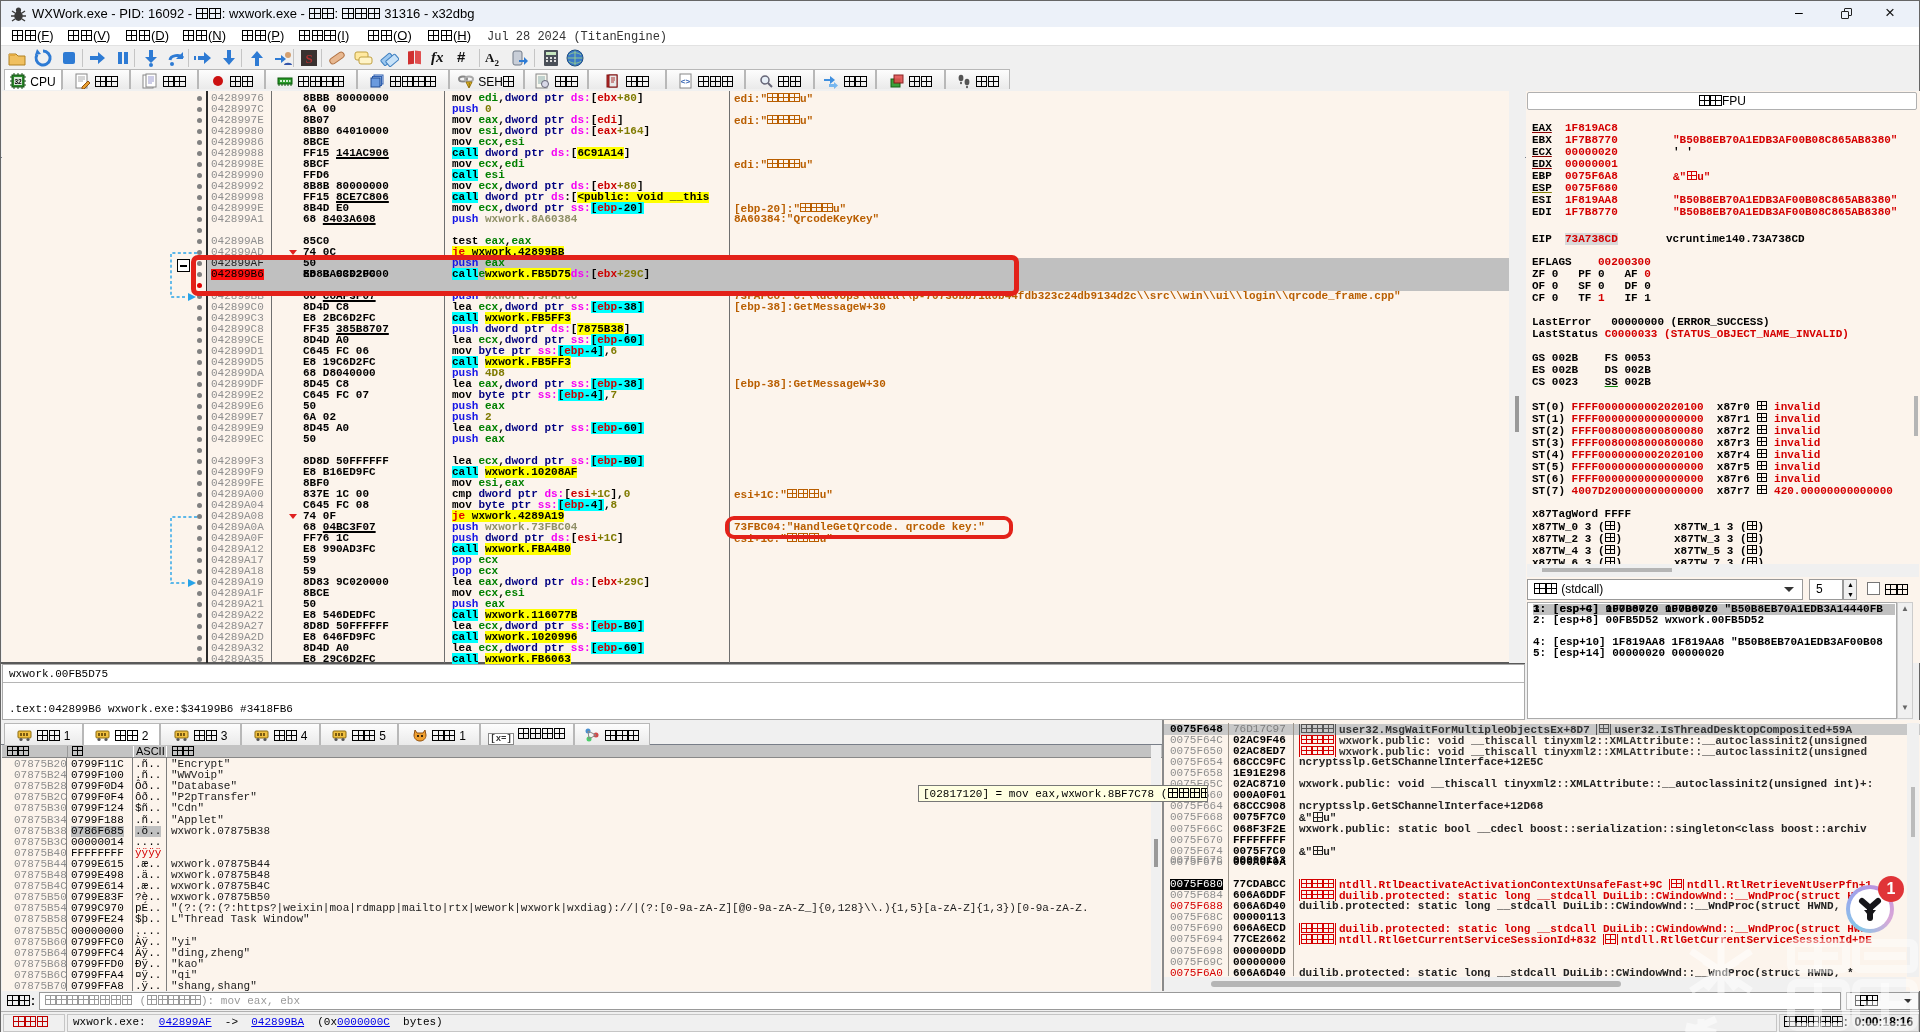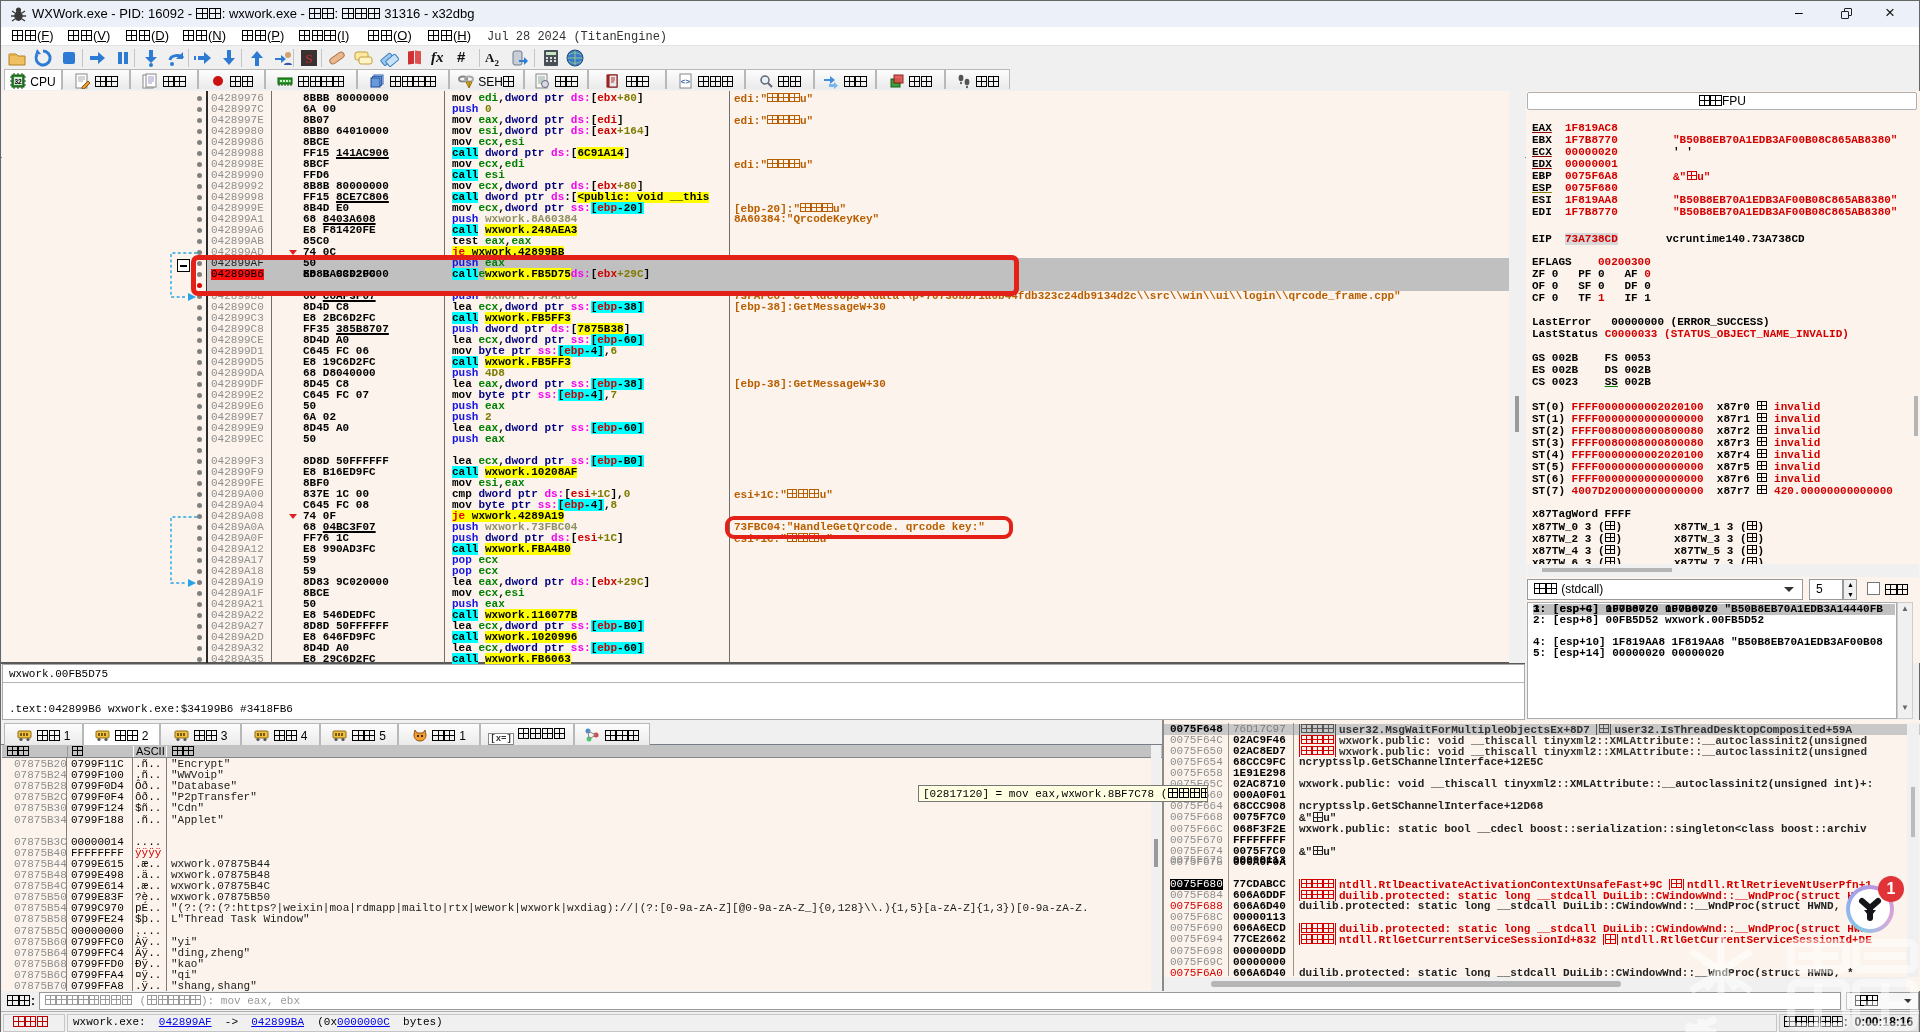--- a/index.html
+++ b/index.html
@@ -277,21 +277,20 @@
 <div class="dr" style="top:169.0px"><span class="da" style="color:#8e8e8e;">04289990</span><span class="db">FFD6</span><span class="dd" style=""><span style="background:#00ffff;">call</span> <span style="color:#008000;">esi</span></span></div>
 <div style="position:absolute;left:196px;top:172.0px;width:5px;height:5px;border-radius:3px;background:#808080"></div>
 <div class="dr" style="top:180.0px"><span class="da" style="color:#8e8e8e;">04289992</span><span class="db">8B8B 80000000</span><span class="dd" style="">mov <span style="color:#008000;">ecx</span>,<span style="color:#000080;">dword ptr </span><span style="color:#f400f4;">ds:</span>[<span style="color:#cc0000;">ebx</span><span style="color:#7f7a00;">+80</span>]</span></div>
 <div style="position:absolute;left:196px;top:183.0px;width:5px;height:5px;border-radius:3px;background:#808080"></div>
 <div class="dr" style="top:191.0px"><span class="da" style="color:#8e8e8e;">04289998</span><span class="db">FF15 <u>8CE7C806</u></span><span class="dd" style="width:277px;overflow:hidden;"><span style="background:#00ffff;">call</span> <span style="color:#000080;">dword ptr </span><span style="color:#f400f4;">ds</span>:[<span style="background:#ffff00;">&lt;public: void __this​</span></span></div>
 <div style="position:absolute;left:196px;top:194.0px;width:5px;height:5px;border-radius:3px;background:#808080"></div>
 <div class="dr" style="top:202.0px"><span class="da" style="color:#8e8e8e;">0428999E</span><span class="db">8B4D E0</span><span class="dd" style="">mov <span style="color:#008000;">ecx</span>,<span style="color:#000080;">dword ptr </span><span style="color:#f400f4;">ss:</span><span style="background:#00ffff;">[</span><span style="color:#cc0000;background:#00ffff;">ebp</span><span style="background:#00ffff;">-20</span><span style="background:#00ffff;">]</span></span><span class="dc"><span style="color:#b95e00;">[ebp-20]:"</span><span style="color:#b95e00;"><i class="cj"></i><i class="cj"></i><i class="cj"></i></span><span style="color:#b95e00;">u"</span></span></div>
 <div style="position:absolute;left:196px;top:205.0px;width:5px;height:5px;border-radius:3px;background:#808080"></div>
 <div class="dr" style="top:213.0px"><span class="da" style="color:#8e8e8e;">042899A1</span><span class="db">68 <u>8403A608</u></span><span class="dd" style=""><span style="color:#1414e6;">push </span><span style="color:#8f8f66;">wxwork.8A60384</span></span><span class="dc"><span style="color:#b95e00;">8A60384:"QrcodeKeyKey"</span></span></div>
 <div style="position:absolute;left:196px;top:216.0px;width:5px;height:5px;border-radius:3px;background:#808080"></div>
-<div class="dr" style="top:224.0px"><span class="da" style="color:#8e8e8e;">042899A6</span><span class="db">E8 F81420FE</span><span class="dd" style=""><span style="background:#00ffff;">call</span> <span style="background:#ffff00;">wxwork.248AEA3</span></span></div>
 <div style="position:absolute;left:196px;top:227.0px;width:5px;height:5px;border-radius:3px;background:#808080"></div>
 <div class="dr" style="top:235.0px"><span class="da" style="color:#8e8e8e;">042899AB</span><span class="db">85C0</span><span class="dd" style="">test <span style="color:#008000;">eax</span>,<span style="color:#008000;">eax</span></span></div>
 <div style="position:absolute;left:196px;top:238.0px;width:5px;height:5px;border-radius:3px;background:#808080"></div>
 <div class="dr" style="top:246.0px"><span class="da" style="color:#8e8e8e;">042899AD</span><span style="position:absolute;left:288px;top:3px;width:0;height:0;border:4px solid transparent;border-top:5px solid #e02020"></span><span class="db">74 0C</span><span class="dd" style=""><span style="color:#e00000;background:#ffff00;">je </span><span style="background:#ffff00;">wxwork.42899BB</span></span></div>
 <div style="position:absolute;left:196px;top:249.0px;width:5px;height:5px;border-radius:3px;background:#808080"></div>
 <div class="dr" style="top:257.0px"><span class="da" style="color:#222;">042899AF</span><span class="db">50</span><span class="dd" style=""><span style="color:#1414e6;">push </span><span style="color:#008000;">eax</span></span></div>
 <div style="position:absolute;left:196px;top:260.0px;width:5px;height:5px;border-radius:3px;background:#808080"></div>
 <div class="dr" style="top:268.0px"><span class="da" style="color:#222;">042899B0</span><span class="db">8D8B 9C020000</span><span class="dd" style="">lea <span style="color:#008000;">ecx</span>,<span style="color:#000080;">dword ptr </span><span style="color:#f400f4;">ds:</span>[<span style="color:#cc0000;">ebx</span><span style="color:#7f7a00;">+29C</span>]</span></div>
 <div style="position:absolute;left:196px;top:271.0px;width:5px;height:5px;border-radius:3px;background:#808080"></div>
 <div class="dr" style="top:268px"><span class="da" style="color:#000;background:#ff1010;">042899B6</span><span class="db">E8 BAC3D2FC</span><span class="dd" style=""><span style="background:#00ffff;">call</span> <span style="background:#ffff00;">wxwork.FB5D75</span></span></div>
@@ -508,20 +507,21 @@
 <div style="position:absolute;left:131px;top:1px;width:1px;height:11px;background:#fff"></div>
 <div style="position:absolute;left:164px;top:1px;width:1px;height:11px;background:#fff"></div>
 </div>
 </div>
 <div class="mr" style="top:758.0px"><span class="ma">07875B20</span><span class="mv" style="">0799F11C</span><span class="ms" style="">.ñ..</span><span class="mc">"Encrypt"</span></div>
 <div class="mr" style="top:769.1px"><span class="ma">07875B24</span><span class="mv" style="">0799F100</span><span class="ms" style="">.ñ..</span><span class="mc">"WWVoip"</span></div>
 <div class="mr" style="top:780.2px"><span class="ma">07875B28</span><span class="mv" style="">0799F0D4</span><span class="ms" style="">Ôð..</span><span class="mc">"Database"</span></div>
 <div class="mr" style="top:791.3px"><span class="ma">07875B2C</span><span class="mv" style="">0799F0F4</span><span class="ms" style="">ôð..</span><span class="mc">"P2pTransfer"</span></div>
 <div class="mr" style="top:802.4px"><span class="ma">07875B30</span><span class="mv" style="">0799F124</span><span class="ms" style="">$ñ..</span><span class="mc">"Cdn"</span></div>
 <div class="mr" style="top:813.5px"><span class="ma">07875B34</span><span class="mv" style="">0799F188</span><span class="ms" style="">.ñ..</span><span class="mc">"Applet"</span></div>
+<div class="mr" style="top:824.6px"><span class="ma">07875B38</span><span class="mv" style="background:#c0c0c0;">0786F685</span><span class="ms" style="background:#c0c0c0;">.ö..</span><span class="mc">wxwork.07875B38</span></div>
 <div class="mr" style="top:835.7px"><span class="ma">07875B3C</span><span class="mv" style="">00000014</span><span class="ms" style="">....</span><span class="mc"></span></div>
 <div class="mr" style="top:846.8px"><span class="ma">07875B40</span><span class="mv" style="">FFFFFFFF</span><span class="ms" style=""><span style="color:#d40000">ÿÿÿÿ</span></span><span class="mc"></span></div>
 <div class="mr" style="top:857.9px"><span class="ma">07875B44</span><span class="mv" style="">0799E615</span><span class="ms" style="">.æ..</span><span class="mc">wxwork.07875B44</span></div>
 <div class="mr" style="top:869.0px"><span class="ma">07875B48</span><span class="mv" style="">0799E498</span><span class="ms" style="">.ä..</span><span class="mc">wxwork.07875B48</span></div>
 <div class="mr" style="top:880.1px"><span class="ma">07875B4C</span><span class="mv" style="">0799E614</span><span class="ms" style="">.æ..</span><span class="mc">wxwork.07875B4C</span></div>
 <div class="mr" style="top:891.2px"><span class="ma">07875B50</span><span class="mv" style="">0799E83F</span><span class="ms" style="">?è..</span><span class="mc">wxwork.07875B50</span></div>
 <div class="mr" style="top:902.3px"><span class="ma">07875B54</span><span class="mv" style="">0799C970</span><span class="ms" style="">pÉ..</span><span class="mc">"(?:(?:(?:https?|weixin|moa|rdmapp|mailto|rtx|wework|wxwork|wxdiag)://|(?:[0-9a-zA-Z][@0-9a-zA-Z_]{0,128}\\.){1,5}[a-zA-Z]{1,3})[0-9a-zA-Z.</span></div>
 <div class="mr" style="top:913.4px"><span class="ma">07875B58</span><span class="mv" style="">0799FE24</span><span class="ms" style="">$þ..</span><span class="mc">L"Thread Task Window"</span></div>
 <div class="mr" style="top:924.5px"><span class="ma">07875B5C</span><span class="mv" style="">00000000</span><span class="ms" style="">....</span><span class="mc"></span></div>
 <div class="mr" style="top:935.6px"><span class="ma">07875B60</span><span class="mv" style="">0799FFC0</span><span class="ms" style="">Àÿ..</span><span class="mc">"yi"</span></div>

